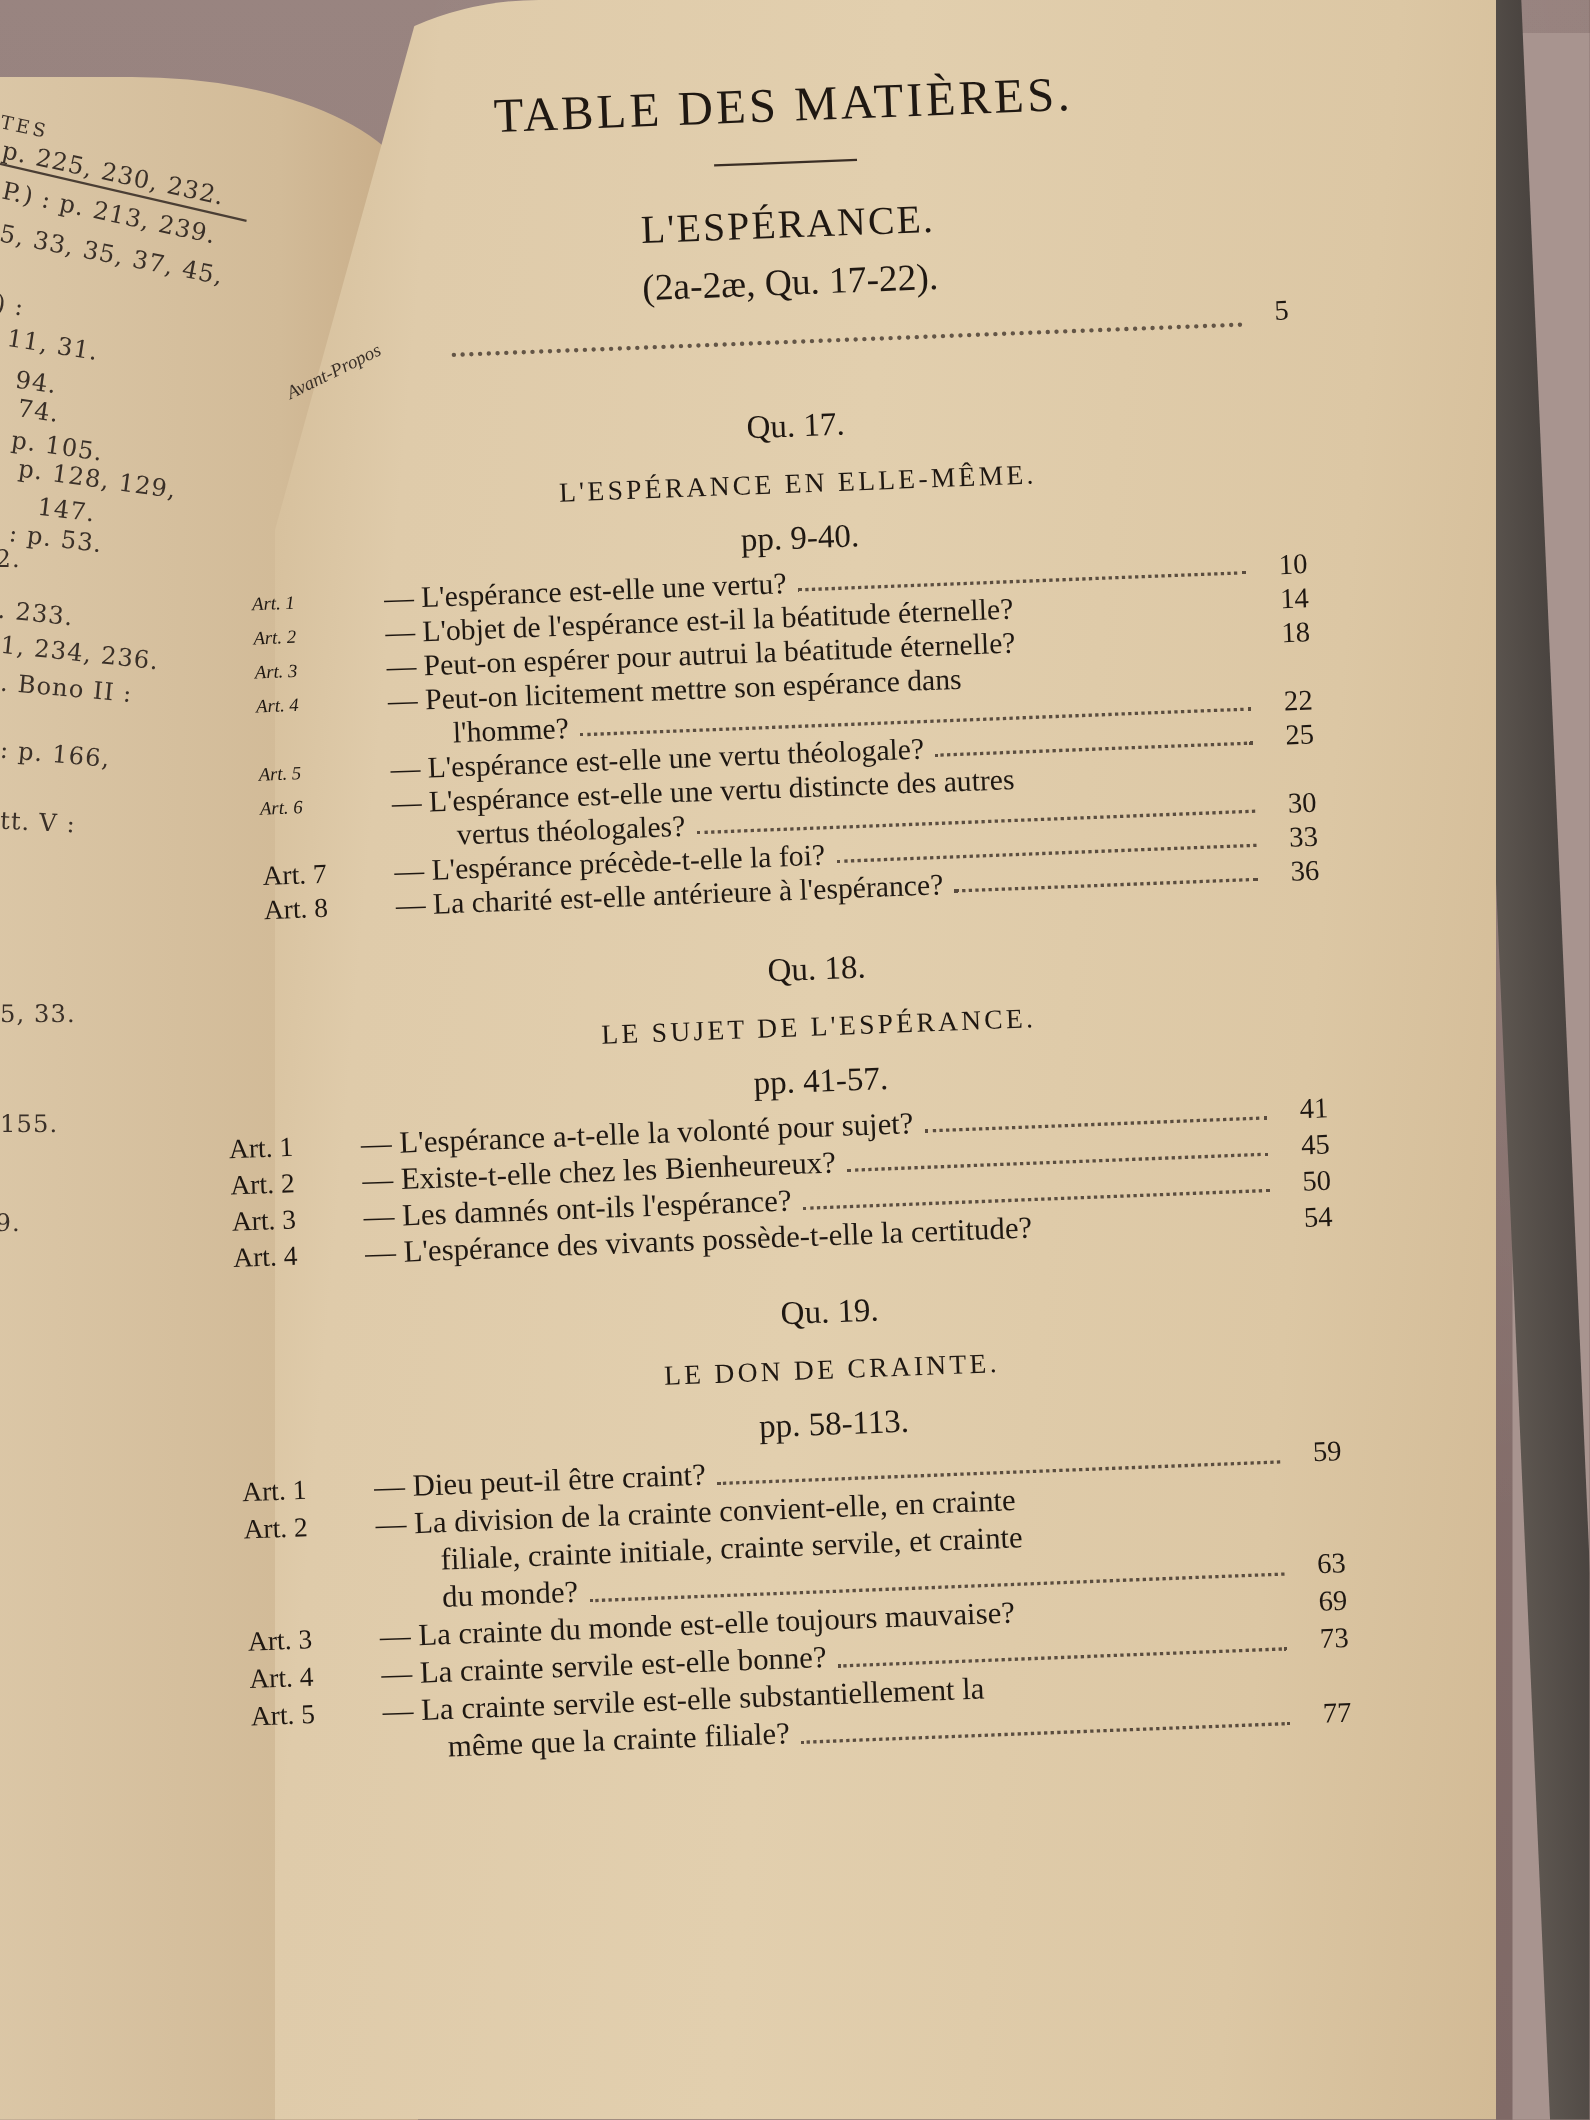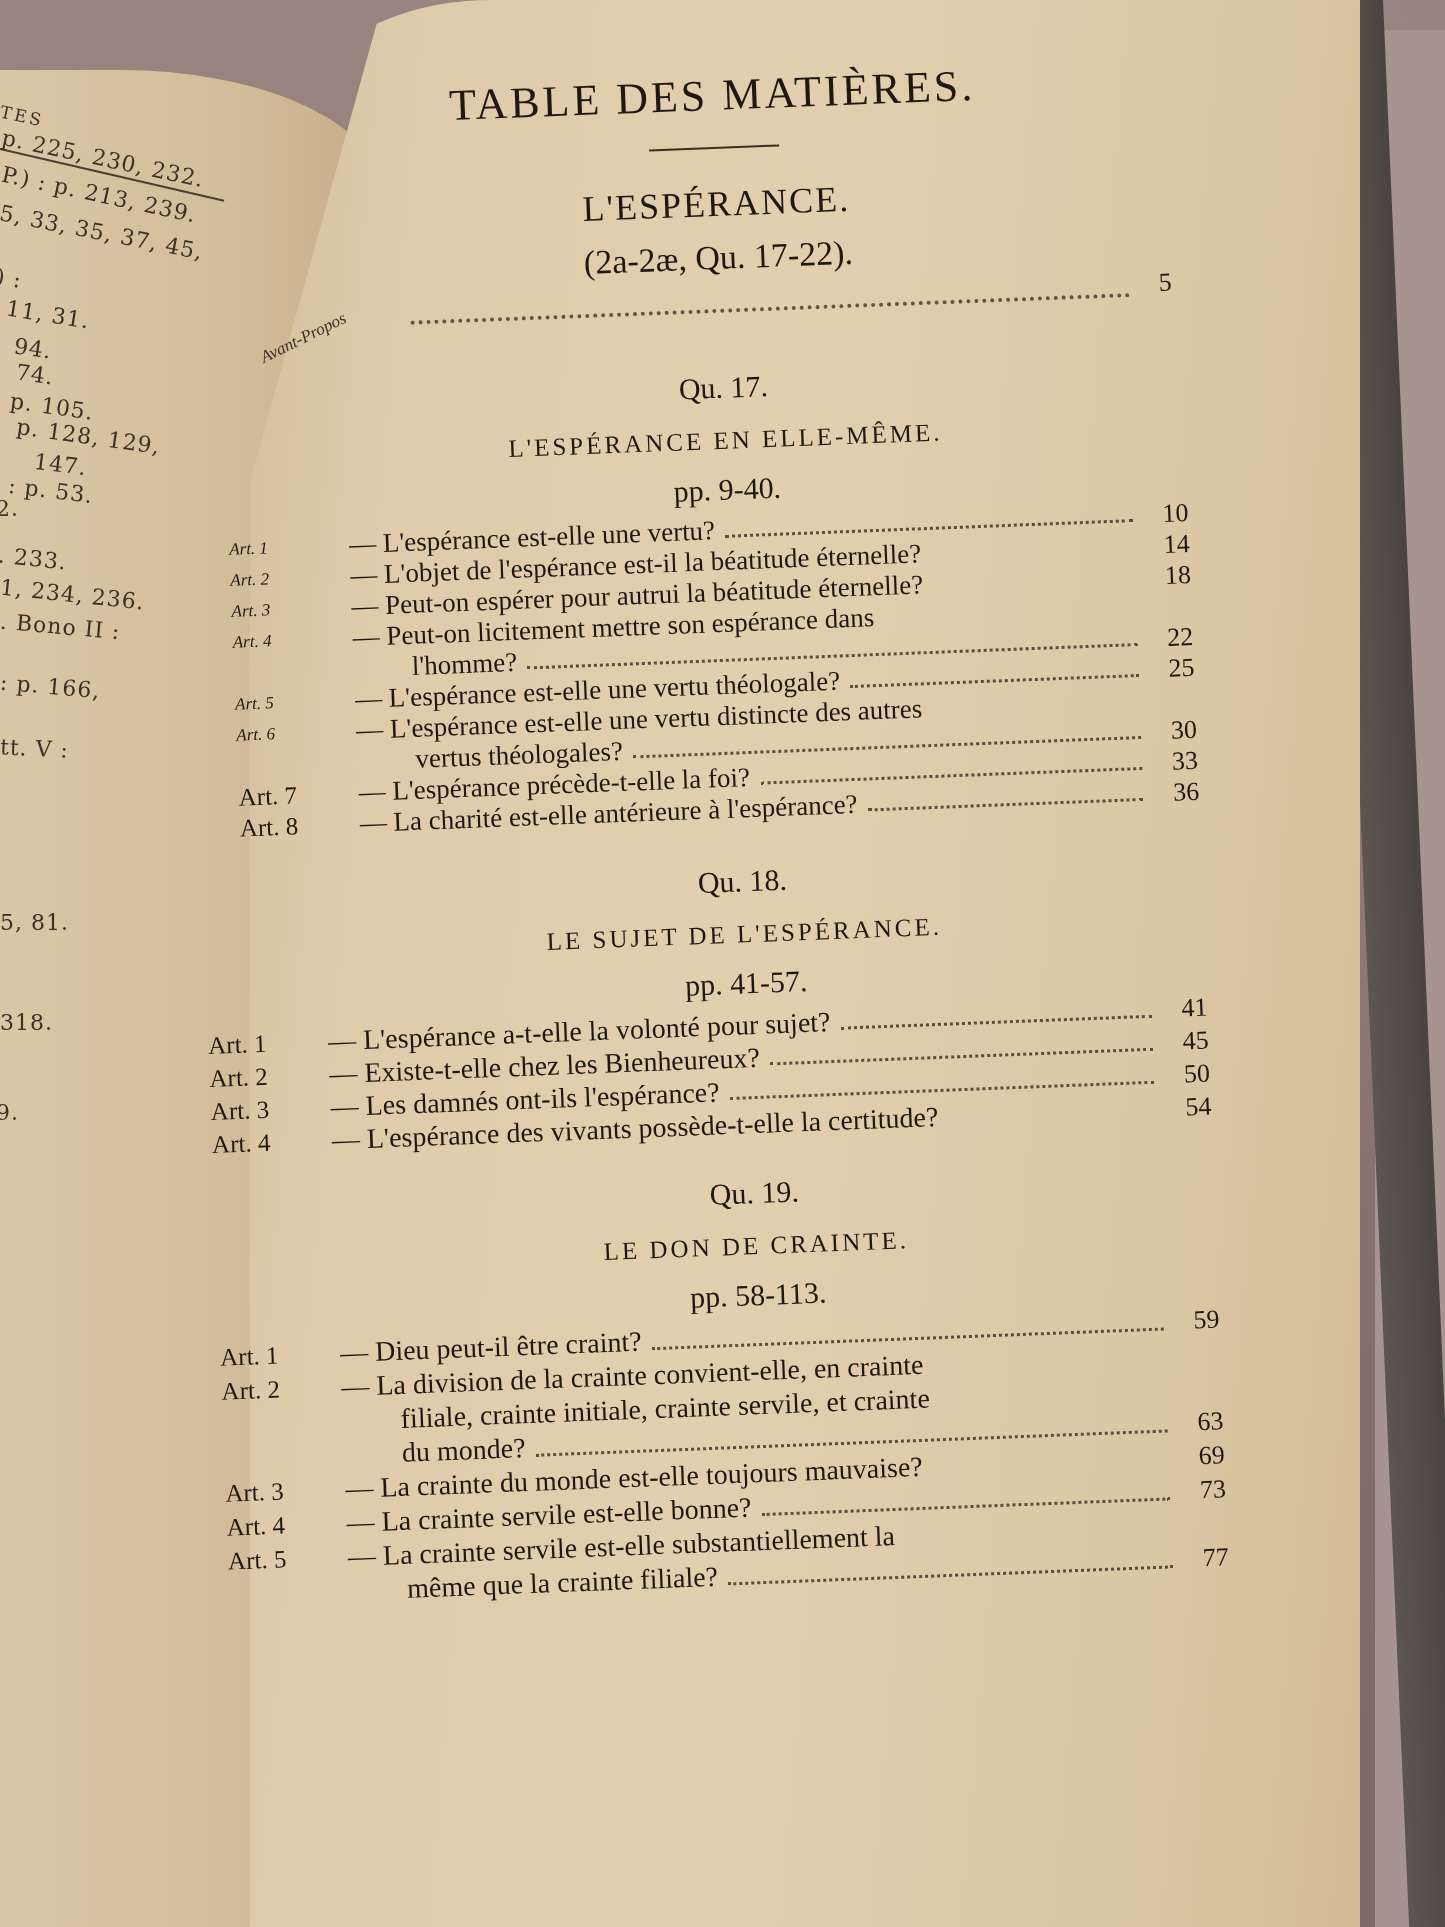--- a/index.html
+++ b/index.html
@@ -99,22 +99,22 @@
   <div class="frag" style="left:50px;top:324px;transform:rotate(8deg);">p. 105.</div>
   <div class="frag" style="left:56px;top:354px;transform:rotate(8deg);">p. 128, 129,</div>
   <div class="frag" style="left:74px;top:382px;transform:rotate(7deg);">147.</div>
   <div class="frag" style="left:48px;top:408px;transform:rotate(7deg);">: p. 53.</div>
   <div class="frag" style="left:36px;top:426px;">2.</div>
   <div class="frag" style="left:38px;top:476px;transform:rotate(6deg);">. 233.</div>
   <div class="frag" style="left:40px;top:512px;transform:rotate(6deg);">1, 234, 236.</div>
   <div class="frag" style="left:40px;top:544px;transform:rotate(5deg);">. Bono II :</div>
   <div class="frag" style="left:40px;top:604px;transform:rotate(5deg);">: p. 166,</div>
   <div class="frag" style="left:40px;top:666px;transform:rotate(3deg);">tt.  V :</div>
-  <div class="frag" style="left:40px;top:840px;">5, 81.</div>
-  <div class="frag" style="left:40px;top:940px;">318.</div>
+  <div class="frag" style="left:40px;top:840px;">5, 33.</div>
+  <div class="frag" style="left:40px;top:940px;">155.</div>
   <div class="frag" style="left:36px;top:1030px;">9.</div>
 </div>
 
 <div class="right-page"></div>
 
 <div class="content">
   <div class="title">TABLE DES MATIÈRES.</div>
   <div class="rule"></div>
   <div class="part-title">L'ESPÉRANCE.</div>
   <div class="part-sub">(2a-2æ, Qu. 17-22).</div>

